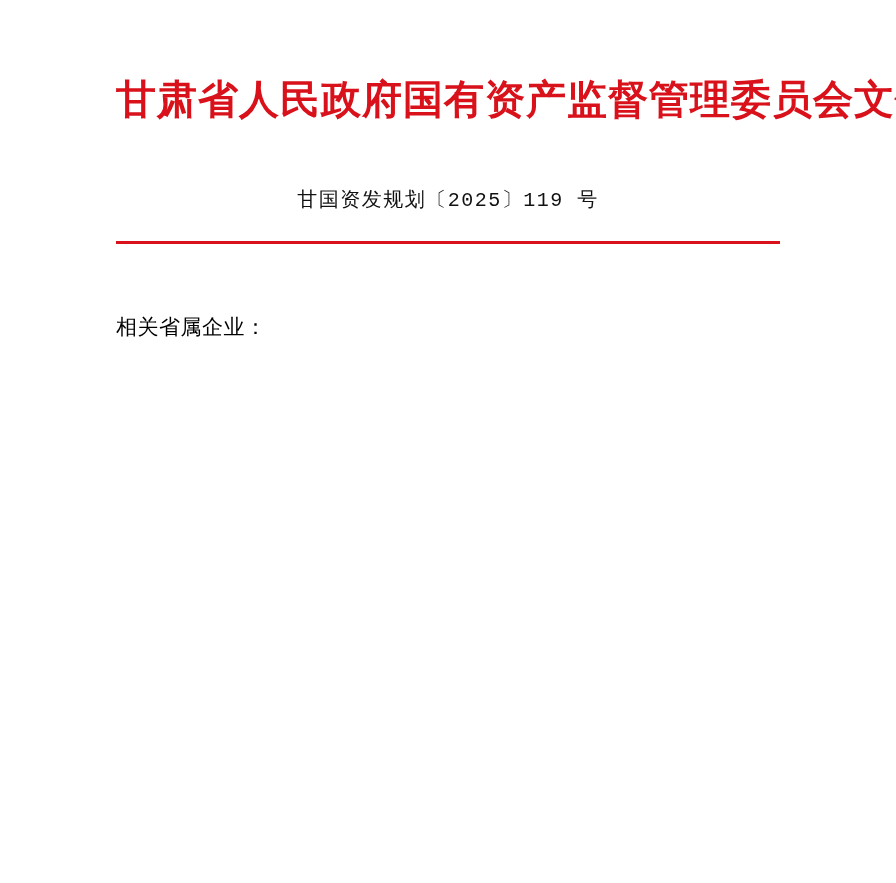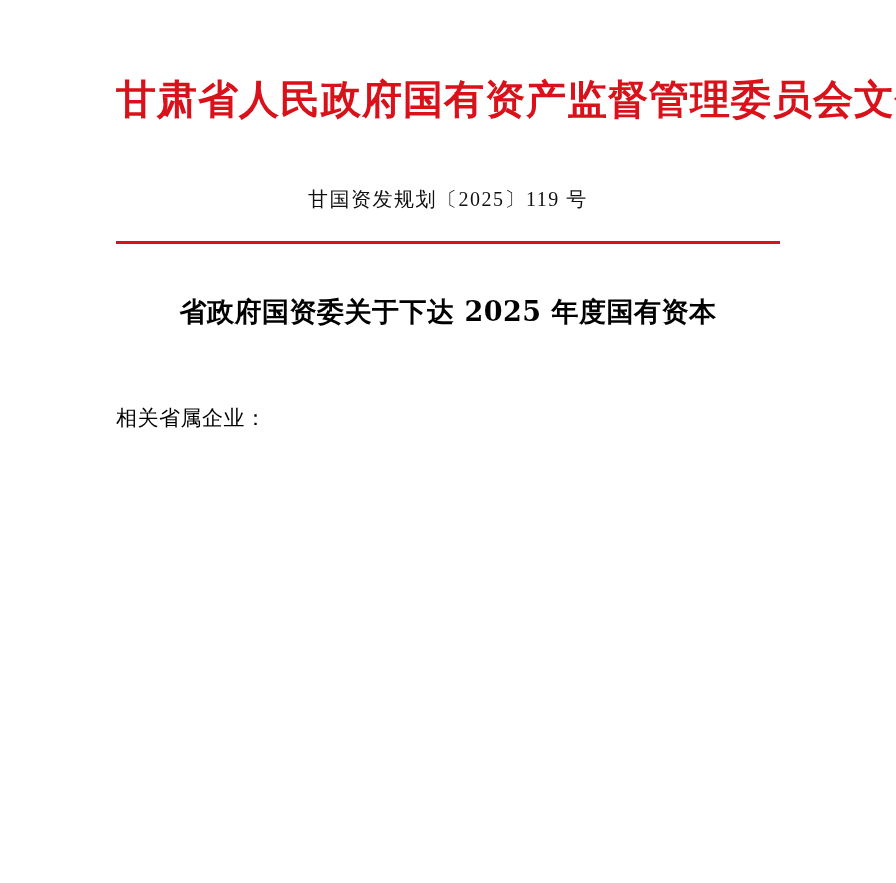--- a/index.html
+++ b/index.html
@@ -32,21 +32,21 @@
     letter-spacing: 1px;
     line-height: 1.25;
     white-space: nowrap;
   }
   .doc-number {
     margin-top: 62px;
     text-align: center;
     font-size: 20px;
     letter-spacing: 1.5px;
     color: #111111;
-    font-family: Liberation Serif, serif;
+    font-family: Liberation Mono, monospace;
   }
   .red-rule {
     margin-top: 28px;
     height: 3px;
     background: #d8111a;
     width: 100%;
   }
   .doc-title {
     margin-top: 46px;
     text-align: center;
@@ -81,19 +81,18 @@
 
 <div class="page">
 
   <div class="doc-header">甘肃省人民政府国有资产监督管理委员会文件</div>
 
   <div class="doc-number">甘国资发规划〔2025〕119 号</div>
 
   <div class="red-rule"></div>
 
   <div class="doc-title">
-    <span class="line">省政府国资委关于下达 2025 年度国有资本</span>
   </div>
 
   <div class="salutation">相关省属企业：</div>
 
 
 </div>
 
 </body></html>

